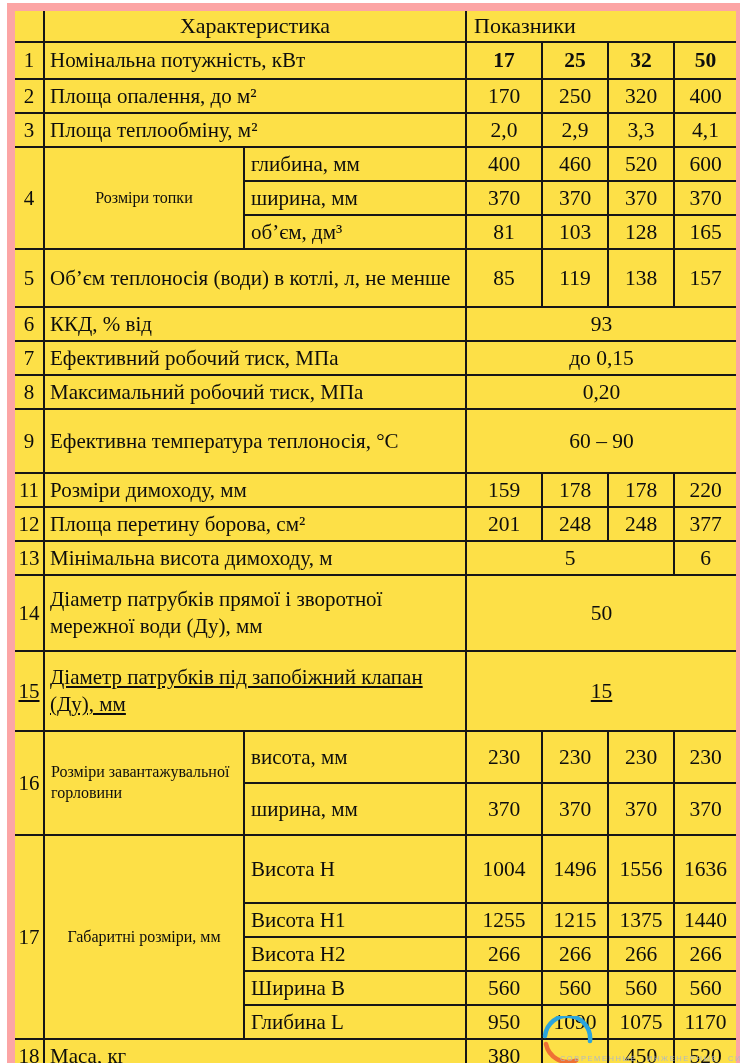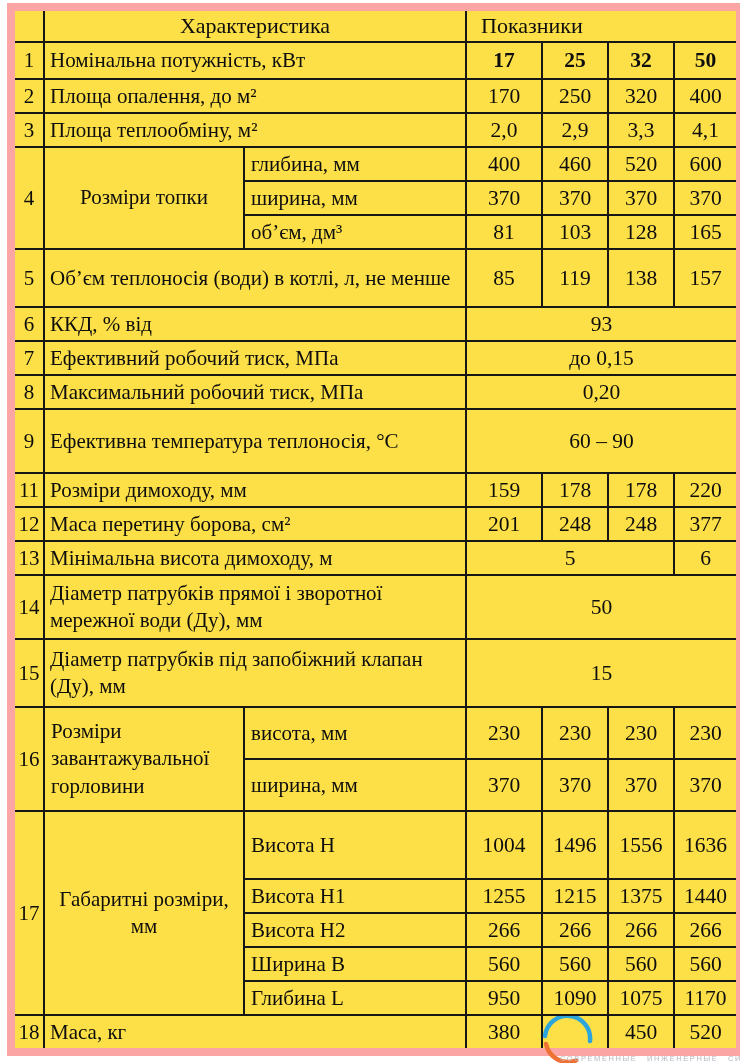--- a/index.html
+++ b/index.html
@@ -17,32 +17,32 @@
   td,th{
     border:2px solid #161616;
     vertical-align:middle;
     overflow:hidden;
   }
   tr{height:34px;}
   tr.header-row{height:35px;}
   tr.row-1{height:37px;}
   tr.row-5{height:58px;}
   tr.row-9{height:64px;}
-  tr.row-14{height:64px;}
-  tr.row-15{height:68px;}
+  tr.row-14{height:76px;}
+  tr.row-15{height:80px;text-decoration:underline;}
   tr.row-16-0{height:52px;}
   tr.row-16-1{height:52px;}
   tr.row-17-0{height:68px;}
   tr.row-18{height:37px;}
   th{font-weight:normal;font-size:22px;}
   th.char-header{text-align:center;}
-  th.indicators-header{text-align:left;padding-left:14px;}
+  th.indicators-header{text-align:left;padding-left:7px;}
   .num{text-align:center;font-size:21px;padding:1px 1px;}
   .label{text-align:left;font-size:21px;line-height:1.28;padding:2px 4px 2px 5px;}
-  .group{font-size:21px;line-height:1.3;padding:2px 4px;}
+  .group{font-size:16px;line-height:1.3;padding:2px 4px;}
   .group.center{text-align:center;}
   .group.left{text-align:left;padding-left:6px;}
   .sublabel{text-align:left;font-size:21px;padding:2px 4px 2px 6px;}
   .val{text-align:center;font-size:21.5px;padding:1px 2px;}
   .val.bold{font-weight:bold;}
 
   
   .watermark{
     position:absolute;left:538px;top:1012px;width:210px;height:51px;
     pointer-events:none;
@@ -162,21 +162,21 @@
         <tr class="row-11">
           <td class="num">11</td>
           <td class="label" colspan="2">Розміри димоходу, мм</td>
           <td class="val">159</td>
           <td class="val">178</td>
           <td class="val">178</td>
           <td class="val">220</td>
         </tr>
         <tr class="row-12">
           <td class="num">12</td>
-          <td class="label" colspan="2">Маса перетину борова, см²</td>
+          <td class="label" colspan="2">Площа перетину борова, см²</td>
           <td class="val">201</td>
           <td class="val">248</td>
           <td class="val">248</td>
           <td class="val">377</td>
         </tr>
         <tr class="row-13">
           <td class="num">13</td>
           <td class="label" colspan="2">Мінімальна висота димоходу, м</td>
           <td class="val" colspan="3">5</td>
           <td class="val" colspan="1">6</td>

